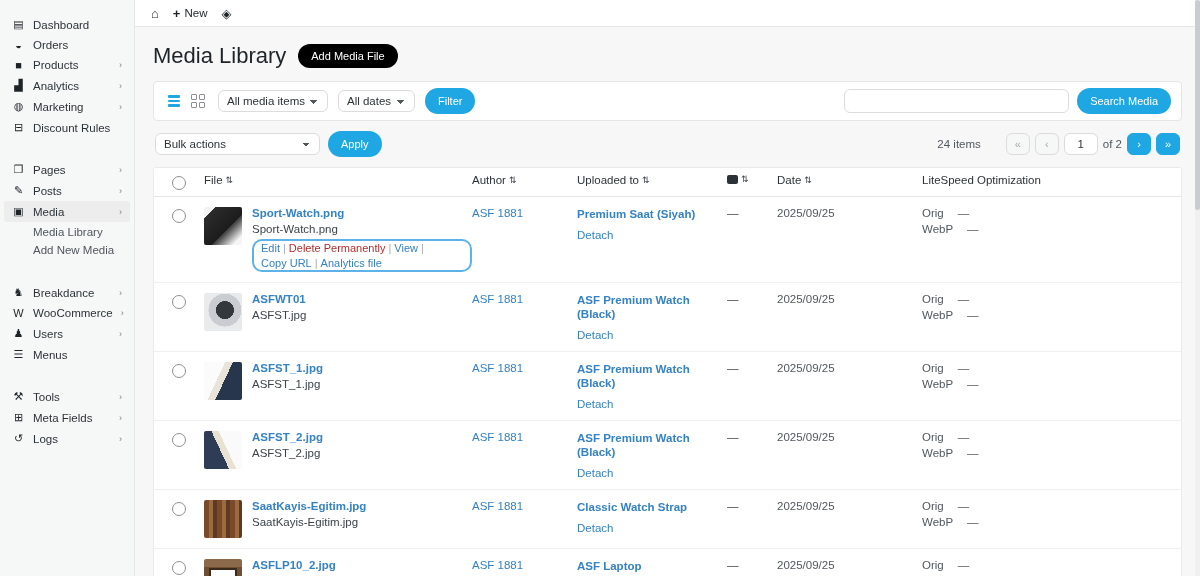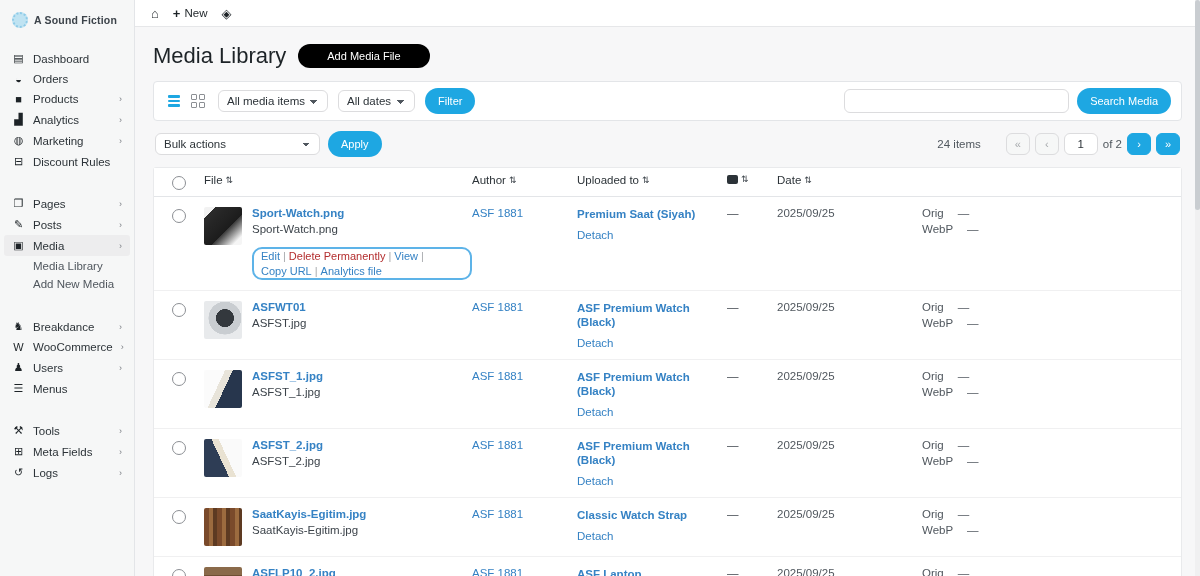--- a/index.html
+++ b/index.html
@@ -24,21 +24,21 @@
   
   .main { flex:1; display:flex; flex-direction:column; min-width:0; }
   .adminbar { height:27px; background:#fff; border-bottom:1px solid #e6e7e9; display:flex; align-items:center; gap:14px; padding:0 16px; }
   .ab-icon { font-size:13px; color:#1d2327; cursor:pointer; }
   .ab-new { display:flex; align-items:center; gap:4px; font-size:11.5px; color:#1d2327; cursor:pointer; }
   .ab-new .plus { font-size:13px; font-weight:bold; }
   .content { flex:1; padding:10px 18px 0 18px; overflow:hidden; }
 
   .page-header { display:flex; align-items:center; margin:6px 0 12px 0; }
   .page-title { font-size:22px; font-weight:400; color:#1d2327; }
-  .add-media-btn { margin-left:12px; background:#000; color:#fff; border:none; border-radius:15px; font-size:11px; padding:6px 29px; cursor:pointer; font-family:inherit; }
+  .add-media-btn { margin-left:12px; background:#000; color:#fff; border:none; border-radius:15px; font-size:11px; padding:6px 13px; cursor:pointer; font-family:inherit; }
   .header-right { margin-left:auto; display:flex; gap:8px; margin-top:-14px; }
   .hdr-btn { background:#fff; border:1px solid #dcdcde; border-radius:3px; color:#50575e; font-size:11px; padding:5px 10px; cursor:pointer; font-family:inherit; }
 
   .filterbar { background:#fff; border:1px solid #e3e5e8; border-radius:4px; display:flex; align-items:center; gap:10px; padding:6px 10px; }
   .view-toggles { display:flex; gap:4px; align-items:center; }
   .vt { width:20px; height:18px; display:flex; align-items:center; justify-content:center; cursor:pointer; border-radius:3px; }
   .list-icon { display:flex; flex-direction:column; gap:2px; }
   .list-icon i { display:block; width:12px; height:2.6px; background:#1ea7e2; border-radius:1px; }
   .grid-icon { display:grid; grid-template-columns:6px 6px; grid-template-rows:6px 6px; gap:1.5px; }
   .grid-icon i { border:1.4px solid #8c8f94; border-radius:1px; }
@@ -62,21 +62,21 @@
   .sort { color:#3c434a; font-size:9px; }
   .comment-glyph { width:11px; height:9px; background:#2c3338; border-radius:2px; position:relative; display:inline-block; }
   .comment-glyph:after { content:""; position:absolute; left:2px; bottom:-3px; border:3px solid transparent; border-top-color:#2c3338; border-left-width:2px; border-right-width:2px; }
   .t-row { border-bottom:1px solid #f0f0f1; padding:10px 0 10px 18px; }
   .cb { width:14px; height:14px; border:1px solid #8c8f94; border-radius:50%; background:#fff; cursor:pointer; margin-top:2px; }
   .file-cell { display:flex; gap:10px; }
   .thumb { width:38px; height:38px; border-radius:2px; flex:0 0 38px; background:#eee; }
   .file-text { min-width:0; }
   .file-title { color:#3582c4; font-size:11.5px; font-weight:bold; cursor:pointer; }
   .file-name { color:#3c434a; font-size:11.5px; margin-top:4px; }
-  .row-actions { display:inline-flex; flex-wrap:wrap; gap:3px; margin-top:12px; border:2px solid #5db3e8; border-radius:10px; padding:1px 7px; font-size:11px; }
+  .row-actions { display:inline-flex; flex-wrap:wrap; gap:3px; margin-top:4px; border:2px solid #5db3e8; border-radius:10px; padding:1px 7px; font-size:11px; }
   .row-actions .sep { color:#a7aaad; }
   .ra { color:#3582c4; cursor:pointer; }
   .ra.danger { color:#b32d2e; }
   .author-link, .upl-link, .detach-link { color:#3582c4; font-size:11.5px; cursor:pointer; }
   .upl-link { font-weight:bold; }
   .detach-link { display:block; margin-top:8px; }
   .dash { color:#3c434a; font-size:11.5px; }
   .date-cell { color:#50575e; font-size:11.5px; }
   .ls-line { display:flex; gap:14px; color:#50575e; font-size:11.5px; }
   .ls-line + .ls-line { margin-top:4px; }
@@ -92,24 +92,20 @@
 
   .scrollbar { position:fixed; right:0; top:0; width:5px; height:576px; background:#f0f0f1; }
   .scroll-thumb { position:absolute; top:0; right:0; width:5px; height:210px; background:#c9cdd1; border-radius:3px; }
 </style>
 </head>
 <body>
 
 <div class="app">
 
   <aside class="sidebar">
-    <div class="brand">
-      <span class="brand-logo"></span>
-      <span class="brand-name">A Sound Fiction</span>
-    </div>
     <nav id="sidebar-nav">
         <div class="nav-group">
           <div class="nav-item">
     <span class="glyph">▤</span>
     <span class="lbl">Dashboard</span>
 
   </div>
           <div class="nav-item">
     <span class="glyph">◒</span>
     <span class="lbl">Orders</span>
@@ -280,20 +276,23 @@
               <span class="sort">⇅</span>
           </span>
           <span class="hc">
             <span class="comment-glyph"></span>
               <span class="sort">⇅</span>
           </span>
           <span class="hc">
             <span>Date</span>
               <span class="sort">⇅</span>
           </span>
+          <span class="hc">
+            <span>LiteSpeed Optimization</span>
+          </span>
         </div>
         <div id="rows">
             <div class="cols t-row">
     <span class="cb"></span>
     <div class="file-cell">
       <div class="thumb th-dark-watch"></div>
       <div class="file-text">
         <div class="file-title">Sport-Watch.png</div>
         <div class="file-name">Sport-Watch.png</div>
         <div class="row-actions">

